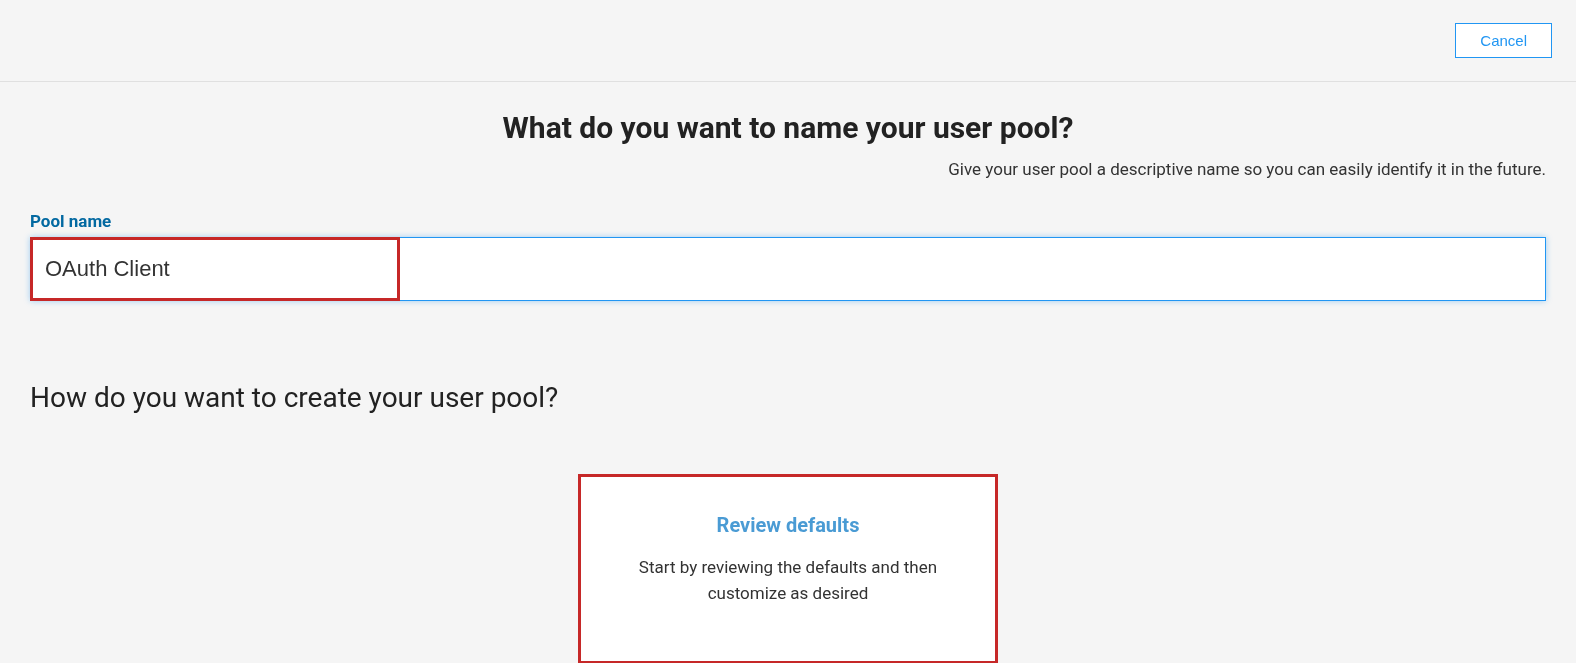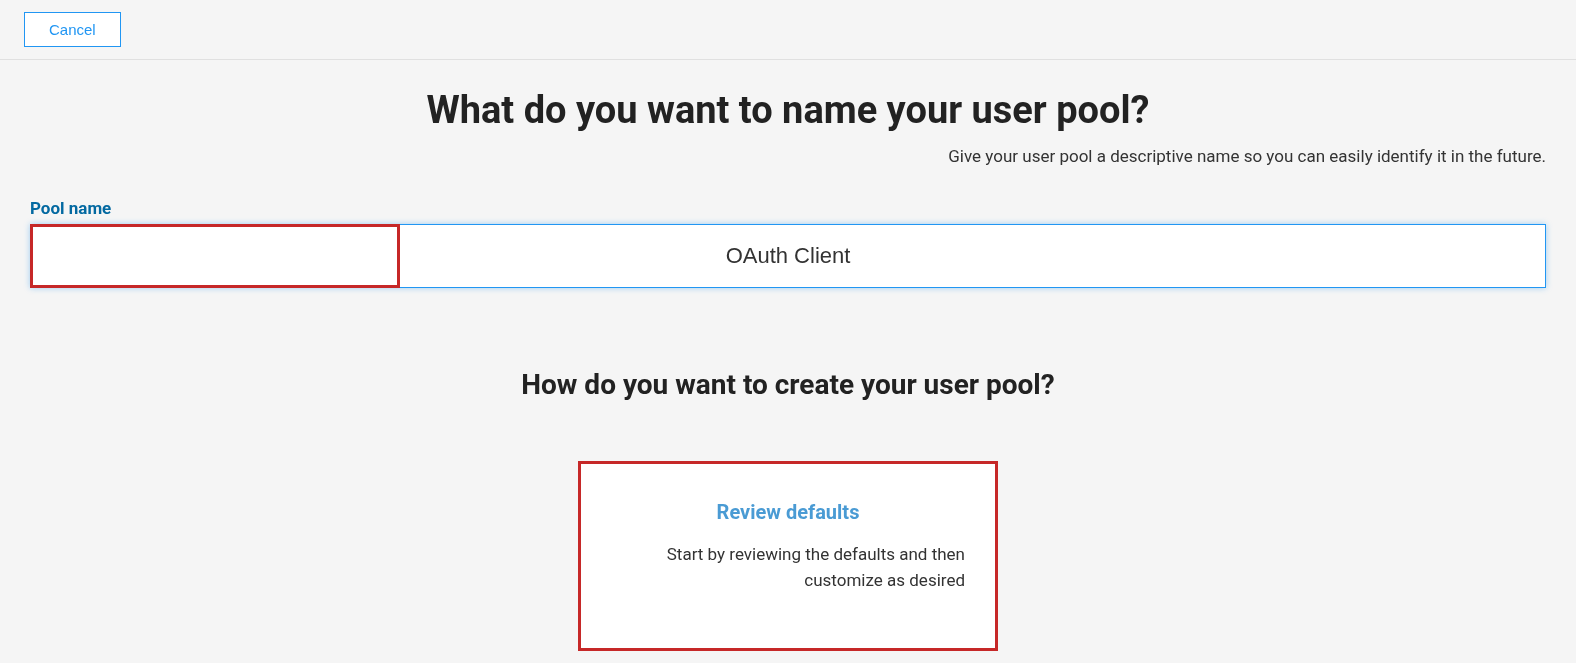--- a/index.html
+++ b/index.html
@@ -9,39 +9,39 @@
     }
     body {
       font-family: -apple-system, BlinkMacSystemFont, "Segoe UI", Roboto, "Helvetica Neue", Arial, sans-serif;
       background: #f5f5f5;
       width: 1576px;
       height: 663px;
       overflow: hidden;
     }
     .top-bar {
       display: flex;
-      justify-content: flex-start;
-      padding: 12px 24px;
+      justify-content: flex-end;
+      padding: 23px 24px;
       border-bottom: 1px solid #e0e0e0;
       background: #f5f5f5;
     }
     .cancel-btn {
       border: 1px solid #2196f3;
       background: #fff;
       color: #2196f3;
       padding: 8px 24px;
       font-size: 15px;
       cursor: pointer;
     }
     .content {
       padding: 20px 30px 30px 30px;
     }
     .heading-primary {
       text-align: center;
-      font-size: 38px;
+      font-size: 30px;
       font-weight: 700;
       color: #222;
       margin-top: 8px;
       margin-bottom: 14px;
     }
     .subheading {
       text-align: right;
       font-size: 17px;
       color: #333;
       margin-bottom: 32px;
@@ -60,35 +60,34 @@
     .pool-input {
       width: 100%;
       height: 64px;
       font-size: 22px;
       padding: 0 14px;
       border: 1px solid #2196f3;
       outline: none;
       box-shadow: 0 0 6px rgba(33,150,243,0.4);
       color: #333;
       background: #fff;
-      text-align: center;
     }
     .input-highlight-box {
       position: absolute;
       top: 0;
       left: 0;
       width: 370px;
       height: 64px;
       border: 3px solid #c62828;
       pointer-events: none;
     }
     .heading-secondary {
-      text-align: center;
+      text-align: left;
       font-size: 28px;
-      font-weight: 700;
+      font-weight: 400;
       color: #222;
       margin-top: 80px;
       margin-bottom: 60px;
     }
     .options-row {
       display: flex;
       justify-content: center;
       gap: 34px;
     }
     .option-card {
@@ -107,21 +106,20 @@
     .option-title {
       color: #4a9bd4;
       font-size: 20px;
       font-weight: 700;
       margin-bottom: 18px;
     }
     .option-desc {
       color: #333;
       font-size: 17px;
       line-height: 1.5;
-      text-align: right;
     }
   </style>
 </head>
 <body>
 
 <div class="top-bar">
   <button class="cancel-btn">Cancel</button>
 </div>
 
 <div class="content">

